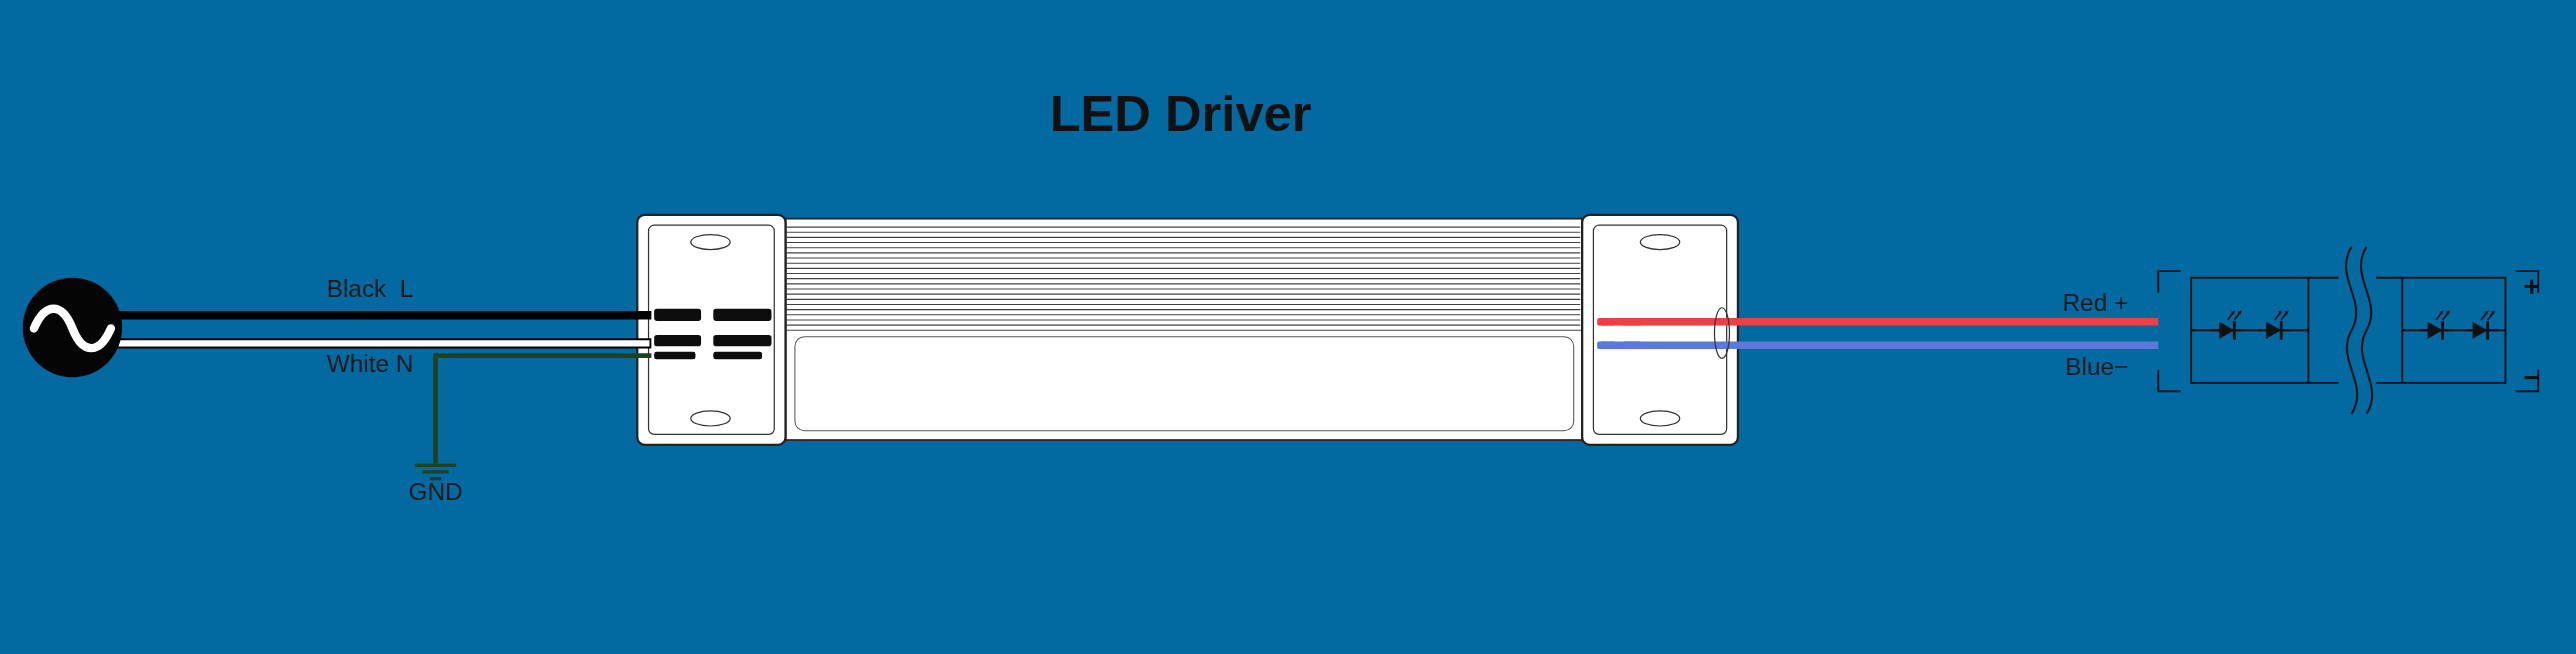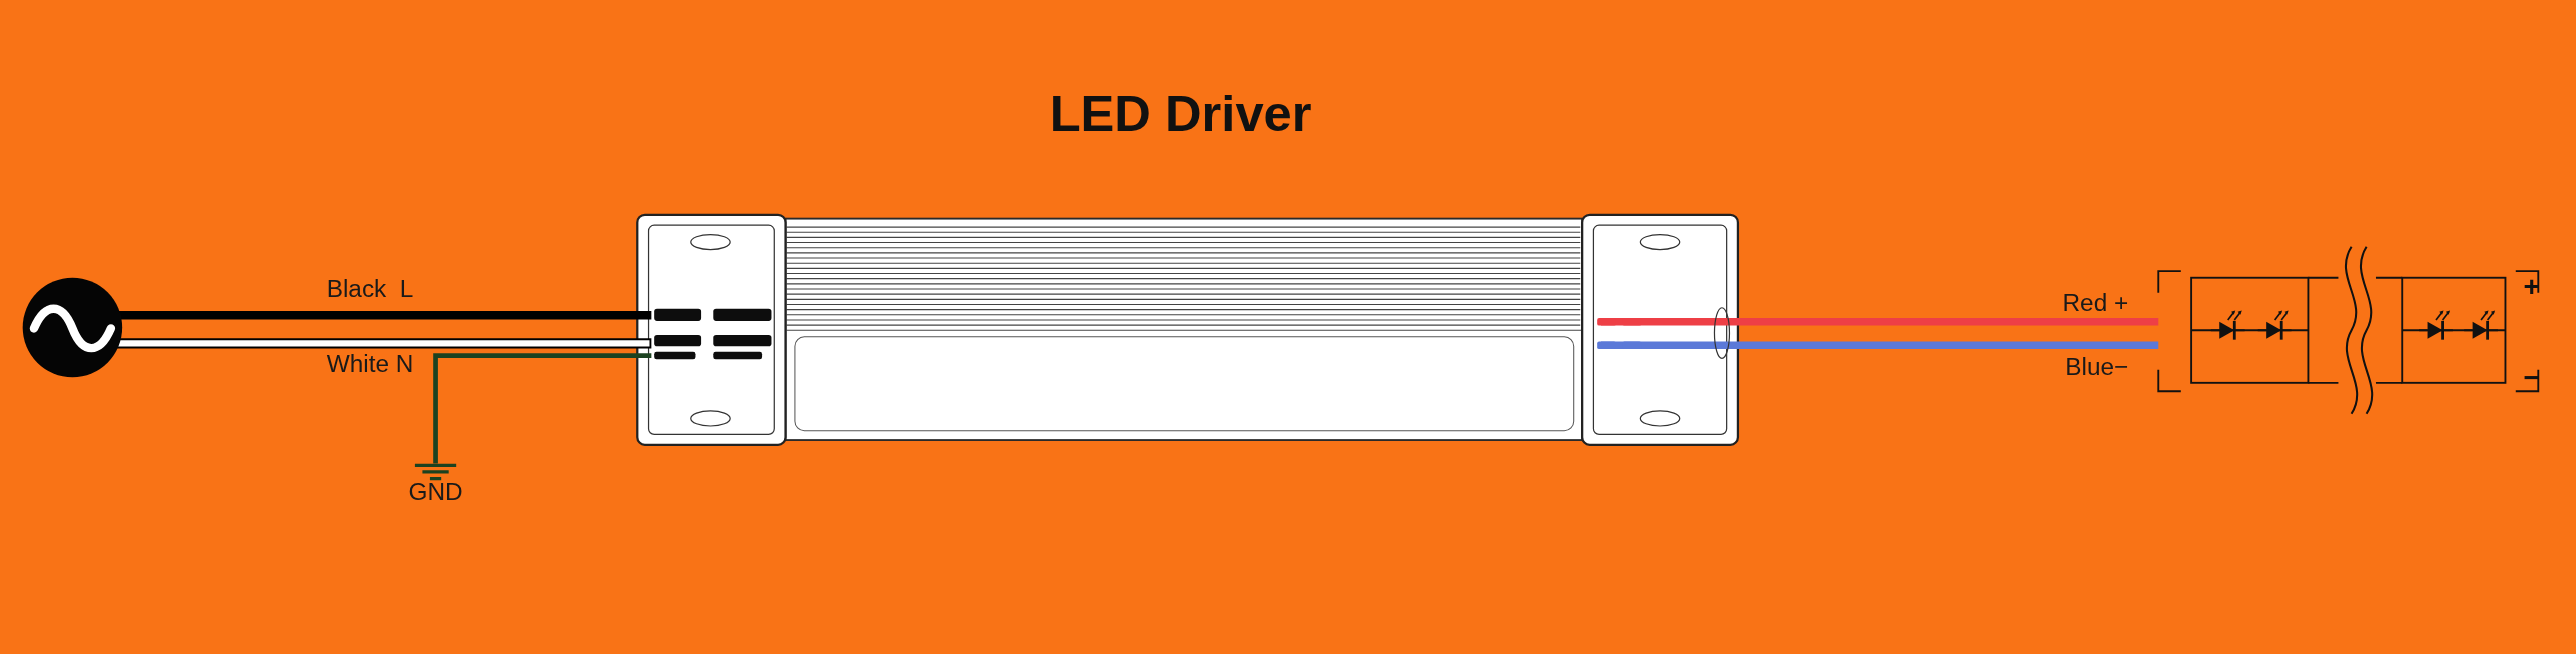--- a/index.html
+++ b/index.html
@@ -1,20 +1,20 @@
 <!DOCTYPE html>
 <html style="font-size:15px"><head>
 <meta charset="utf-8">
 <style>
   html, body { margin: 0; padding: 0; background: #ffffff; }
   #stage {
     position: relative;
     width: 2576px;
     height: 654px;
-    background: #f97316;
+    background: #0369a1;
     overflow: hidden;
   }
   svg { display: block; }
   .title-text {
     font-family: "Liberation Sans", sans-serif;
     font-size: 54px;
     font-weight: bold;
     fill: #111111;
   }
   .lbl {

